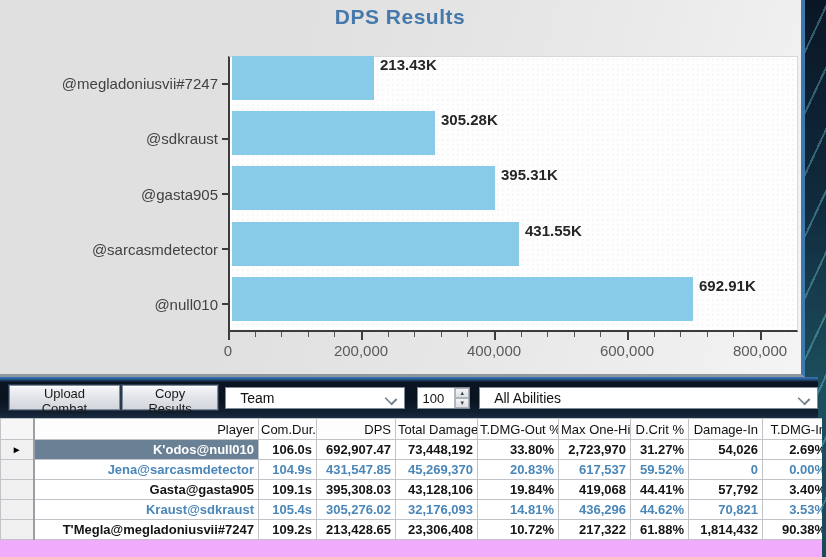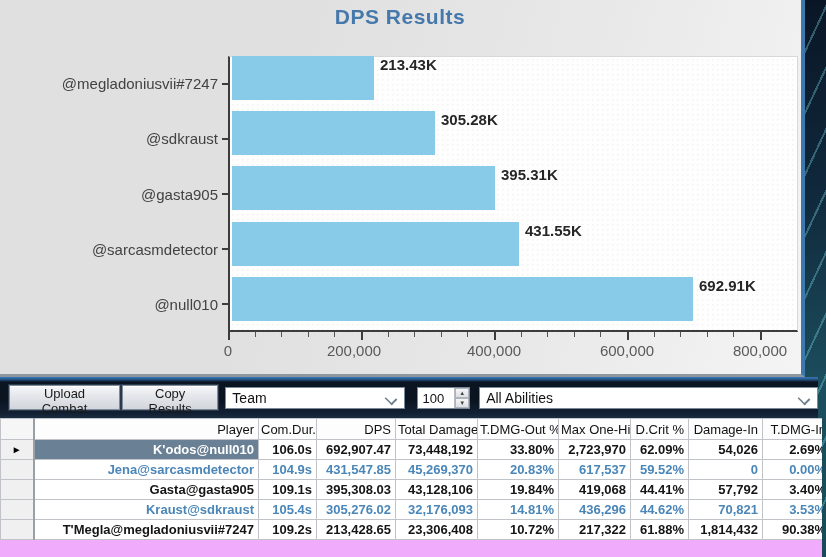--- a/index.html
+++ b/index.html
@@ -39,21 +39,21 @@
   .toolbar{position:absolute;left:0;top:377px;width:818px;height:41px;
     background:linear-gradient(180deg,#3a77b5 0,#2b5f97 2px,#0b1522 5px,#0a141f 55%,#122134 90%,#1b2d42 100%);
     display:flex;align-items:center;}
   .tb-btn{height:25px;margin-left:4px;padding:0 14px;font-size:13px;color:#1a1a1a;
     background:linear-gradient(180deg,#f7f8fa 0%,#e3e6ea 45%,#d2d6dc 100%);
     border:1px solid #7f8b99;box-shadow:inset 0 1px 0 #ffffff, 0 0 0 1px #2a3a4c;
     font-family:"Liberation Sans",sans-serif;cursor:default;}
   .tb-btn.copy{margin-left:2px;width:98px;}
   .tb-btn.upload{margin-left:9px;width:113px;}
   .combo{position:relative;height:22px;background:#ffffff;border:1px solid #7a8a9a;
-    box-sizing:border-box;display:flex;align-items:center;font-size:14px;color:#111;padding-left:6px;}
+    box-sizing:border-box;display:flex;align-items:center;font-size:14px;color:#111;padding-left:14px;}
   .combo.team{width:184px;margin-left:7px;}
   .combo.abilities{width:347px;margin-left:9px;}
   .chevron{position:absolute;right:8px;top:6px;width:8px;height:8px;
     border-right:2px solid #6f7f8c;border-bottom:2px solid #6f7f8c;transform:rotate(45deg) scale(1,.8);}
   .spinner{display:flex;height:22px;margin-left:12px;background:#fff;border:1px solid #7a8a9a;box-sizing:border-box;}
   .spin-val{width:24px;font-size:13px;color:#111;text-align:right;padding:3px 10px 0 2px;}
   .spin-btns{display:flex;flex-direction:column;width:14px;border-left:1px solid #b8bcc2;}
   .spin-btn{flex:1;display:flex;align-items:center;justify-content:center;font-size:6px;color:#444;
     background:linear-gradient(180deg,#f4f5f7,#dcdfe4);border:1px solid #aeb4bc;}
 
@@ -123,21 +123,21 @@
         </div>
       </div>
     <div class="xaxis" id="xaxis">
         <div class="xtick major" style="left: 0px;"></div>
         <div class="xlabel" style="left: 0px;">0</div>
         <div class="xtick minor" style="left: 26.6px;"></div>
         <div class="xtick minor" style="left: 53.2px;"></div>
         <div class="xtick minor" style="left: 79.8px;"></div>
         <div class="xtick minor" style="left: 106.4px;"></div>
         <div class="xtick major" style="left: 133px;"></div>
-        <div class="xlabel" style="left: 126px;">200,000</div>
+        <div class="xlabel" style="left: 133px;">200,000</div>
         <div class="xtick minor" style="left: 159.6px;"></div>
         <div class="xtick minor" style="left: 186.2px;"></div>
         <div class="xtick minor" style="left: 212.8px;"></div>
         <div class="xtick minor" style="left: 239.4px;"></div>
         <div class="xtick major" style="left: 266px;"></div>
         <div class="xlabel" style="left: 266px;">400,000</div>
         <div class="xtick minor" style="left: 292.6px;"></div>
         <div class="xtick minor" style="left: 319.2px;"></div>
         <div class="xtick minor" style="left: 345.8px;"></div>
         <div class="xtick minor" style="left: 372.4px;"></div>
@@ -202,21 +202,21 @@
         </thead>
       <tbody id="grid-body">
           <tr class="">
             <td class="gutter">►</td>
             <td class="sel-player">K'odos@null010</td>
             <td>106.0s</td>
             <td>692,907.47</td>
             <td>73,448,192</td>
             <td>33.80%</td>
             <td>2,723,970</td>
-            <td>62.09%</td>
+            <td>31.27%</td>
             <td>54,026</td>
             <td>2.69%</td>
           </tr>
           <tr class="blue">
             <td class="gutter"></td>
             <td>Jena@sarcasmdetector</td>
             <td>104.9s</td>
             <td>431,547.85</td>
             <td>45,269,370</td>
             <td>20.83%</td>

